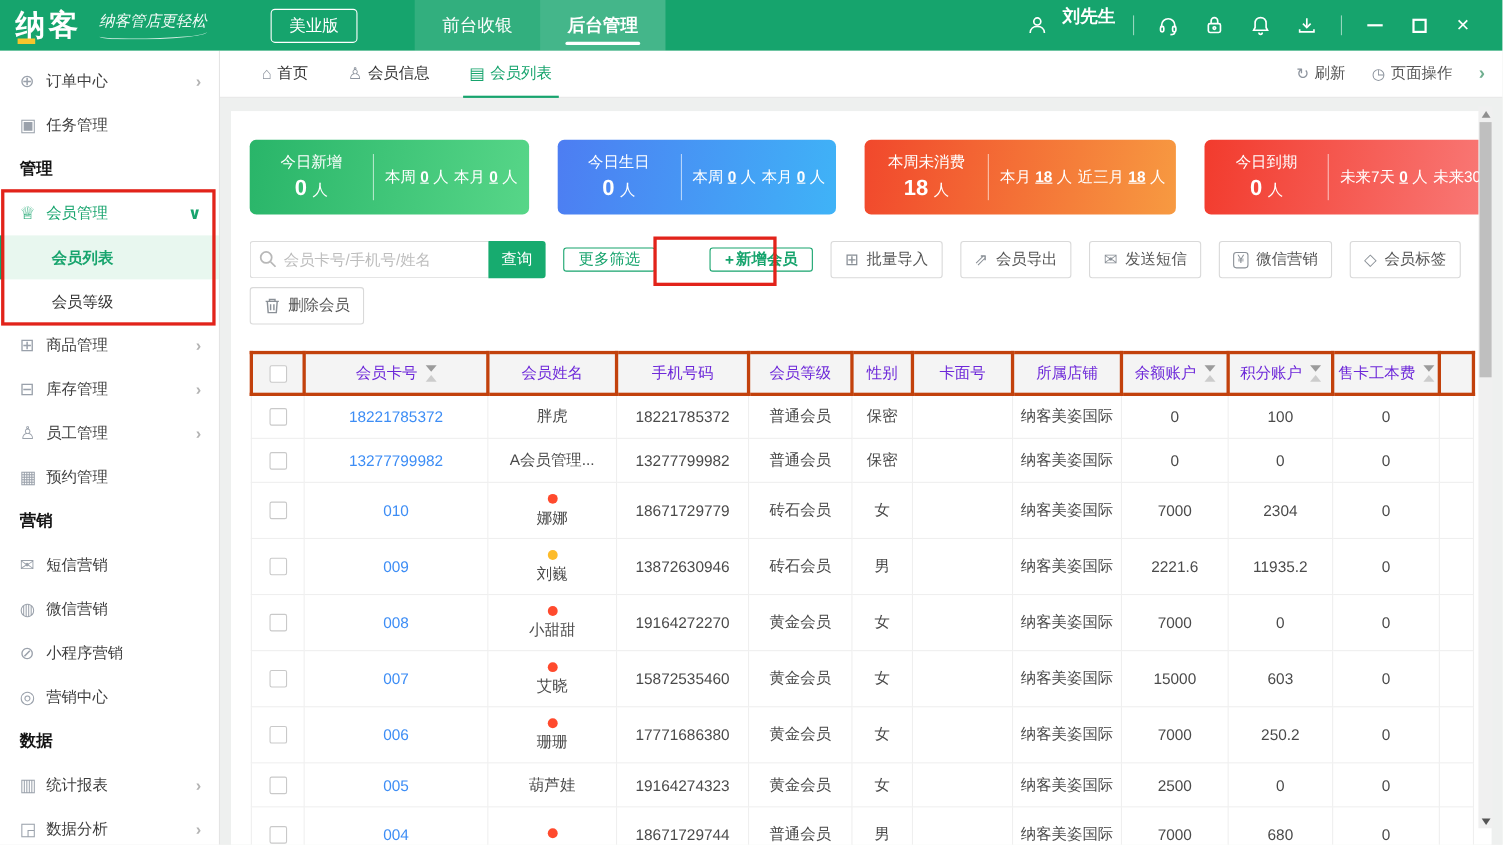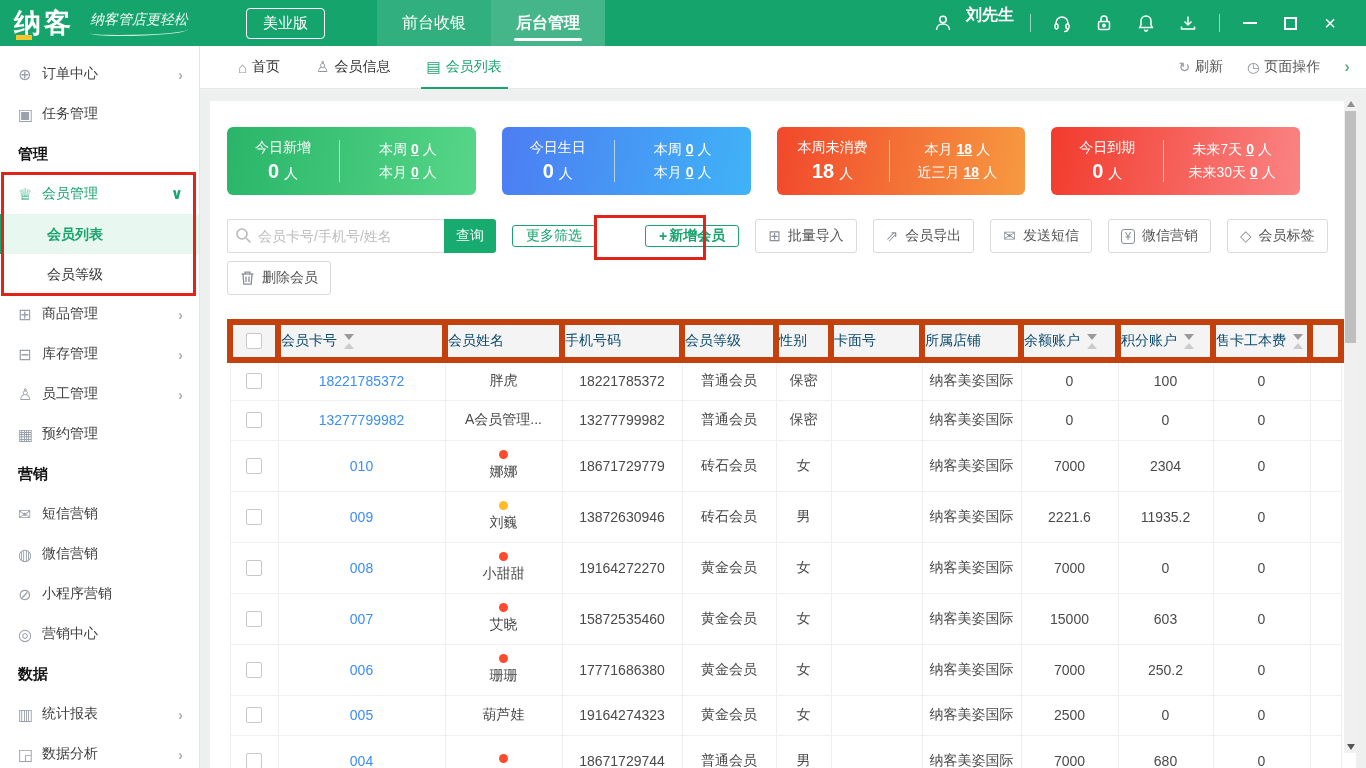--- a/index.html
+++ b/index.html
@@ -59,41 +59,41 @@
 .card{flex:1;height:68px;border-radius:6px;color:#fff;display:flex;align-items:center;padding:0 10px;cursor:default}
 .card.v-green{background:linear-gradient(100deg,#29b express 169,#57d688);background:linear-gradient(100deg,#29b569,#57d688)}
 .card.v-blue{background:linear-gradient(100deg,#4d7df2,#3fb3f7)}
 .card.v-orange{background:linear-gradient(100deg,#f1482c,#f79a41)}
 .card.v-red{background:linear-gradient(100deg,#f23b2d,#fa8484)}
 .card-left{min-width:92px;text-align:center;padding:0 4px}
 .card-title{font-size:14px;margin-bottom:3px;white-space:nowrap}
 .card-big{font-size:20px;font-weight:bold}
 .card-big .unit{font-size:14px;font-weight:normal;margin-left:5px}
 .card-div{width:1px;height:42px;background:rgba(255,255,255,.6);margin:0 10px;flex:none}
-.card-right{flex:1;display:flex;flex-direction:column;gap:5px;align-items:center}
+.card-right{flex:1;display:flex;flex-direction:row;gap:5px;align-items:center}
 .cr-row{font-size:14px;white-space:nowrap}
 .cr-val{font-weight:bold;text-decoration:underline;margin:0 4px}
 
 
 .toolbar{display:flex;align-items:center;gap:16px;margin-bottom:8px}
 .searchbox{position:relative;display:flex;flex:none}
 .searchbox input{width:217px;height:34px;border:1px solid #dcdcdc;border-right:none;border-radius:3px 0 0 3px;padding:0 8px 0 30px;font-size:14px;color:#333;outline:none}
 .searchbox input::placeholder{color:#bdbdbd}
 .search-ic{position:absolute;left:8px;top:8px}
 .btn-primary{width:52px;height:34px;background:#17ab6f;color:#fff;border:none;border-radius:0 3px 3px 0;font-size:14px;cursor:pointer}
 .btn-green{height:22px;border:1px solid #17a46d;color:#17a46d;background:#fff;border-radius:3px;padding:0 13px;font-size:14px;cursor:pointer;display:inline-flex;align-items:center;gap:2px;flex:none}
 .btn-gray{height:34px;border:1px solid #d9d9d9;color:#555;background:#fff;border-radius:3px;padding:0 12px;font-size:14px;cursor:pointer;display:inline-flex;align-items:center;gap:7px;flex:none}
 .btn-ic{color:#8a9097;font-size:15px}
 .coupon-ic{display:inline-block;border:1px solid #8a9097;border-radius:3px;color:#8a9097;font-size:11px;line-height:13px;padding:0 3px}
 .add-member{margin-left:33px;font-weight:bold}
 .toolbar2{margin-bottom:24px}
 
 
 .tbl{border-collapse:collapse;table-layout:fixed;width:1111px;font-size:14px}
-.tbl th{background:#f4f4f4;height:38px;font-weight:normal;color:#0c4a6e;border:6px solid #c2410c;text-align:left;white-space:nowrap}
+.tbl th{background:#f4f4f4;height:38px;font-weight:normal;color:#6d28d9;border:3px solid #c2410c;text-align:center;white-space:nowrap}
 .tbl td{height:40px;border:1px solid #efefef;text-align:center;color:#4a4a4a;background:#fff;white-space:nowrap;overflow:hidden}
 tr.v-red td,tr.v-yellow td{height:51px}
 .lnk{color:#3d8df5;text-decoration:none;cursor:pointer}
 .cb{width:16px;height:16px;border:1px solid #c9c9c9;border-radius:2px;background:#fff;margin:0 auto;cursor:pointer}
 .dot{display:none;width:9px;height:9px;border-radius:50%;margin:0 auto 4px}
 tr.v-red .dot{display:block;background:#ff4a2d}
 tr.v-yellow .dot{display:block;background:#fdbb2a}
 .sort{display:inline-flex;flex-direction:column;gap:3px;margin-left:7px;vertical-align:middle;cursor:pointer}
 .sort i{width:0;height:0;border-left:5px solid transparent;border-right:5px solid transparent}
 .sort .s-d{border-top:6px solid #9b9b9b}

